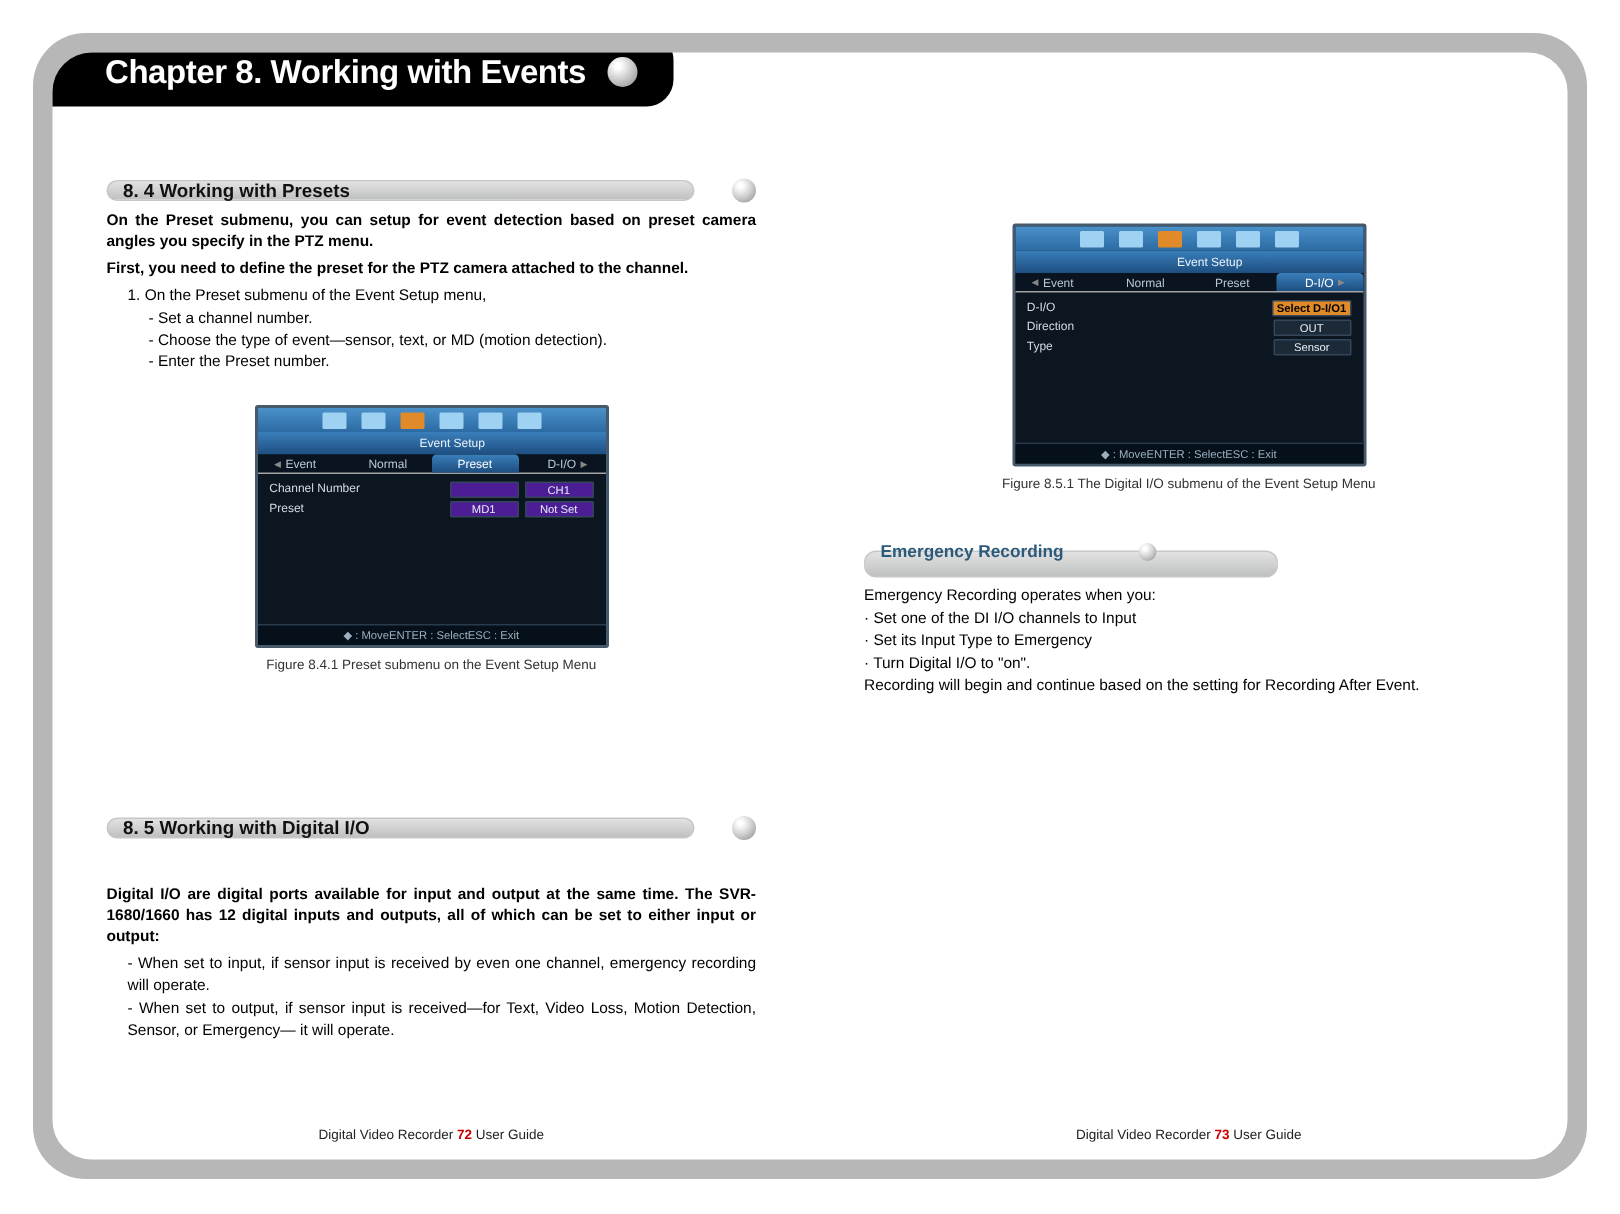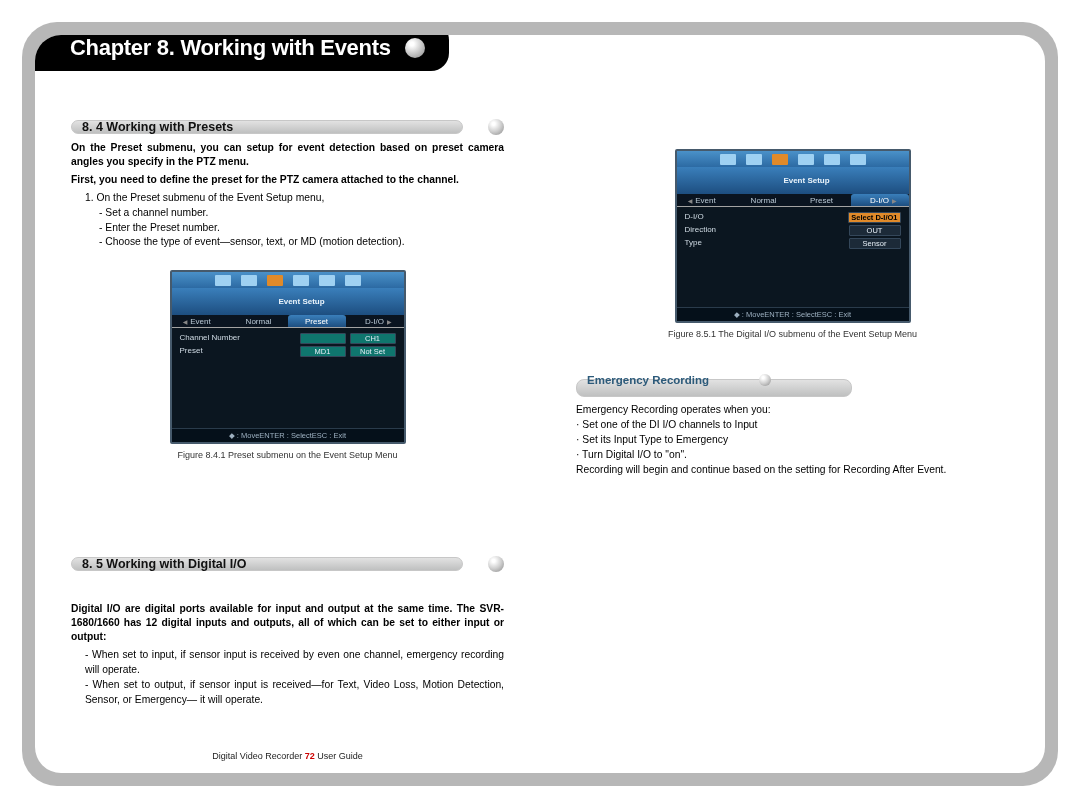--- a/index.html
+++ b/index.html
@@ -157,28 +157,28 @@
     }
     .dvr-iconbar .i {
       width: 16px; height: 11px;
       border-radius: 1px;
       background: #9fd1f2;
     }
     .dvr-iconbar .i.hl {
       background: #e08a2a;
     }
     .dvr-titlebar {
-      height: 27px;
+      height: 15px;
       background: linear-gradient(#3a7fbb,#1d4e80);
       font-size: 8px;
       color: #e9f3fb;
       display: flex;
       justify-content: center;
       align-items: center;
-      font-weight: bold;
+      font-weight: normal;
       padding-left: 28px;
     }
     .dvr-tabs {
       height: 13px;
       display: flex;
       background: #0a1420;
       border-bottom: 1px solid #a3a3a3;
     }
     .dvr-tab {
       flex: 1;
@@ -229,21 +229,21 @@
       margin-left: 4px;
     }
     .dvr-row .val.hl {
       background: #e08a2a;
       color: #000;
       font-weight: bold;
     }
     .dvr-row .val2 {
       min-width: 46px;
       text-align: center;
-      background: #0f766e;
+      background: #4c1d95;
       border: 1px solid #34475a;
       border-radius: 1px;
       padding: 0 0;
       font-size: 7.5px;
       color: #e5eef6;
       margin-left: 4px;
     }
     .dvr-foot {
       height: 14px;
       background: #05101a;
@@ -288,22 +288,22 @@
               <span>8. 4 Working with Presets</span>
             </div>
           <div class="ball"></div>
         </div>
 
         <p class="bold-p">On the Preset submenu, you can setup for event detection based on preset camera angles you specify in the PTZ menu.</p>
         <p class="bold-p">First, you need to define the preset for the PTZ camera attached to the channel.</p>
 
         <p class="step">1.   On the Preset submenu of the Event Setup menu,</p>
         <p class="step-sub">- Set a channel number.</p>
+        <p class="step-sub">- Choose the type of event—sensor, text, or MD (motion detection).</p>
         <p class="step-sub">- Enter the Preset number.</p>
-        <p class="step-sub">- Choose the type of event—sensor, text, or MD (motion detection).</p>
 
         <div class="fig-wrap">
           <div class="dvr-frame">
             <div class="dvr-iconbar">
               <div class="i"></div>
                 <div class="i"></div>
                 <div class="i hl"></div>
                 <div class="i"></div>
                 <div class="i"></div>
                 <div class="i"></div>
@@ -404,17 +404,20 @@
           <span>Emergency Recording</span>
           <span class="sub-ball"></span>
         </div>
 
         <p class="body-line">Emergency Recording operates when you:</p>
         <p class="body-line">· Set one of the DI I/O channels to Input</p>
         <p class="body-line">· Set its Input Type to Emergency</p>
         <p class="body-line">· Turn Digital I/O to "on".</p>
         <p class="body-line">Recording will begin and continue based on the setting for Recording After Event.</p>
 
+        <div class="footer">
+          <span>Digital Video Recorder </span><span class="red">73</span><span> User Guide</span>
+        </div>
       </div>
     </div>
 
   </div>
 </div>
 
 </body></html>

